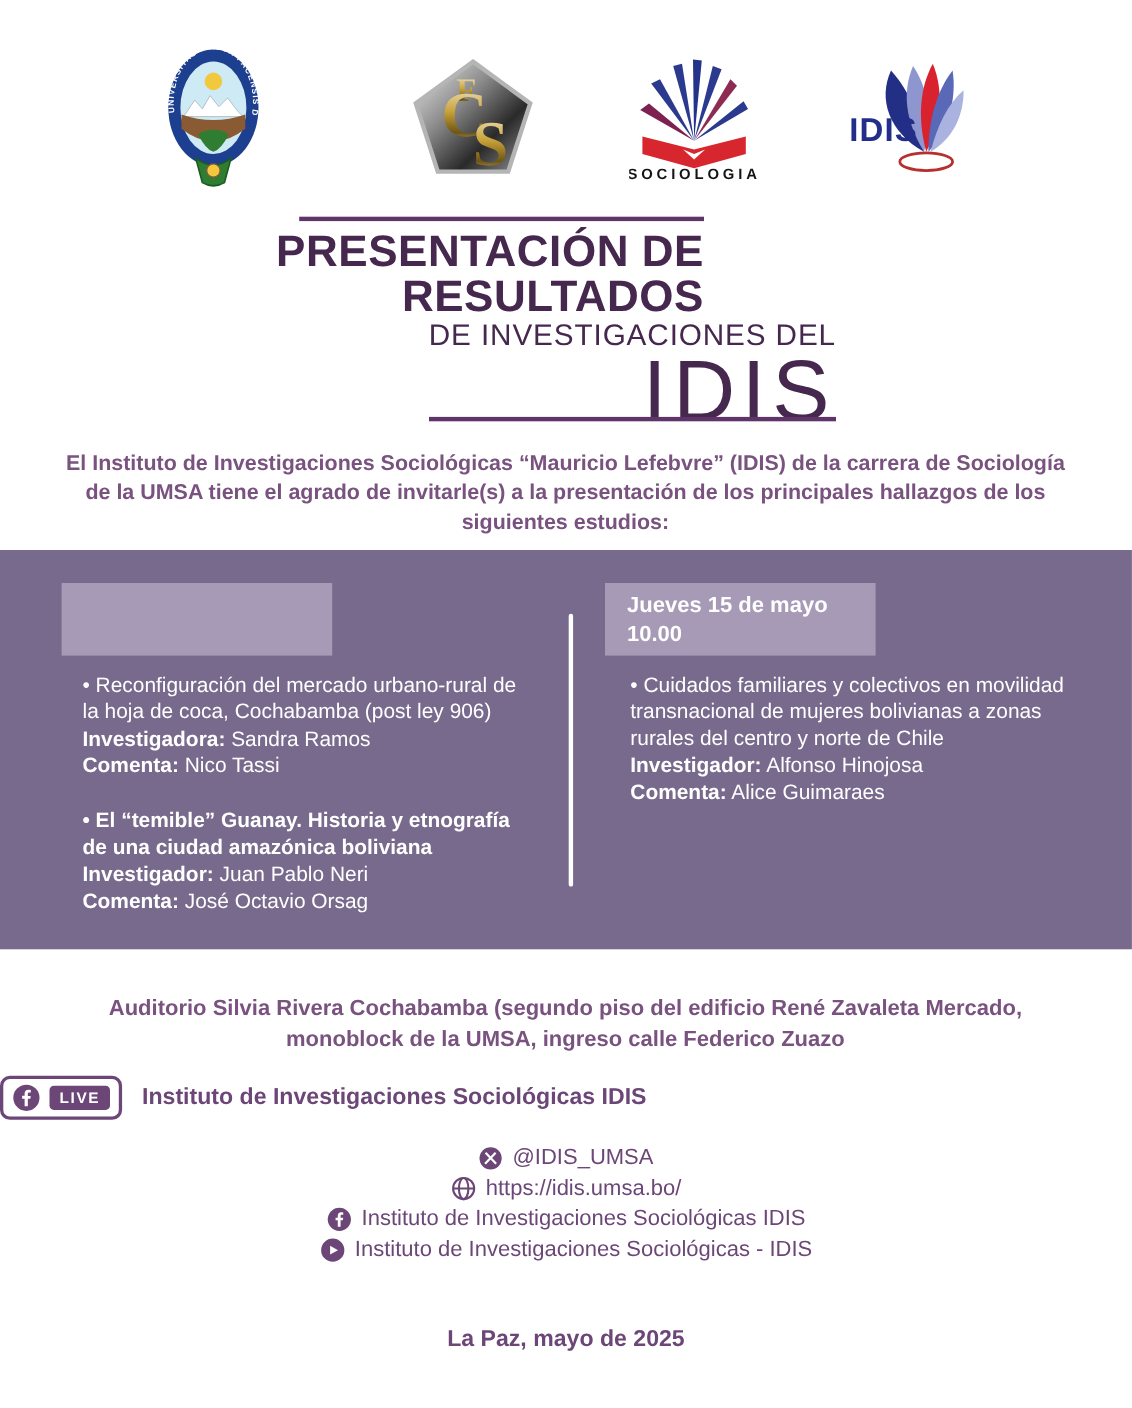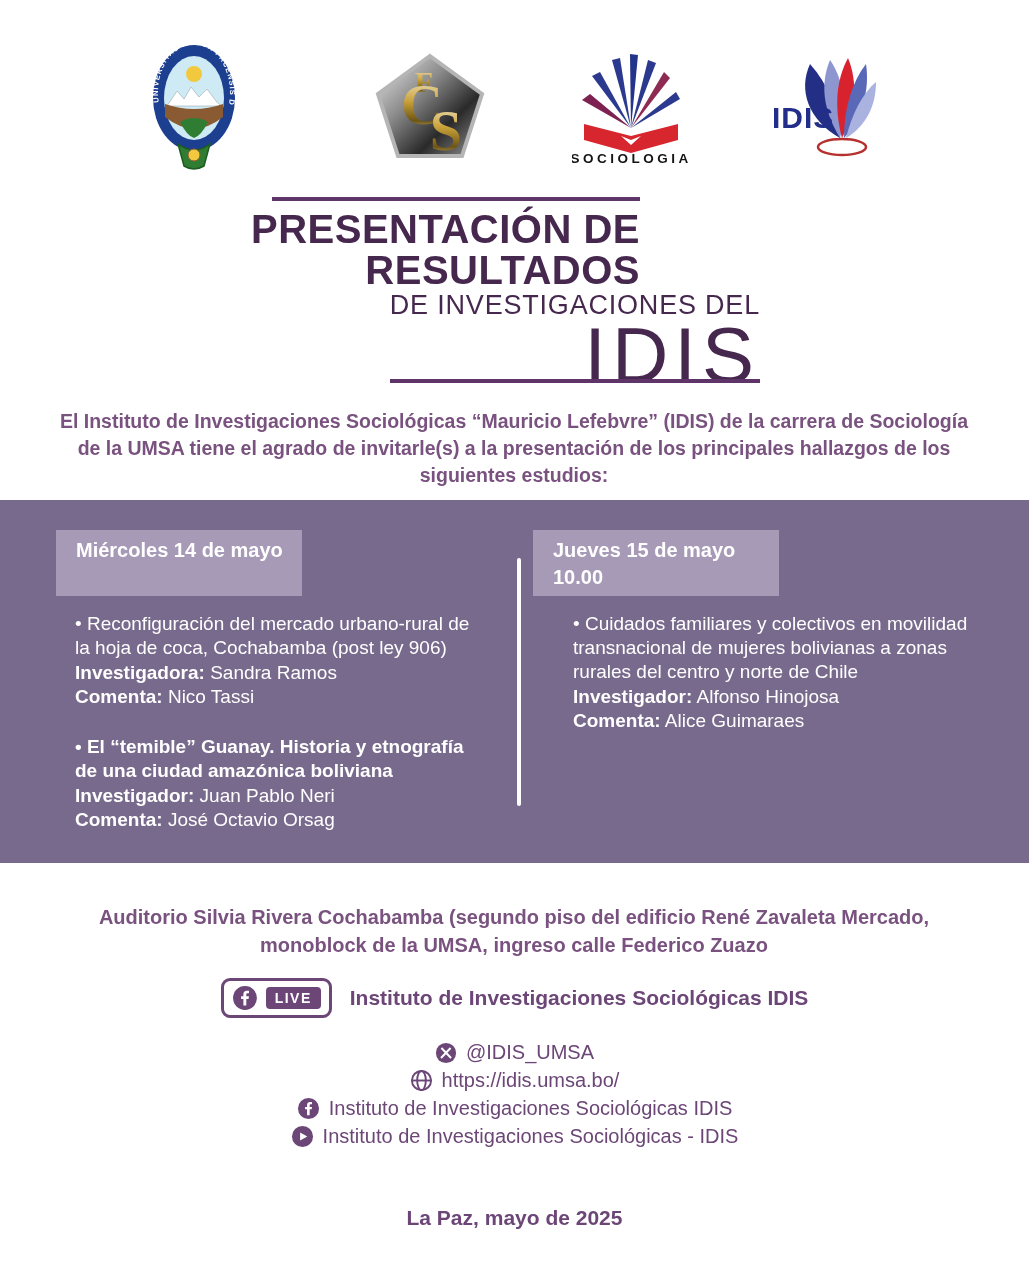--- a/index.html
+++ b/index.html
@@ -32,21 +32,21 @@
   .lbl{font-weight:bold;}
   .divider{position:absolute;left:517px;top:58px;width:4px;height:248px;
            background:#fff;border-radius:3px;}
 
   .venue{position:absolute;left:44px;top:903px;width:940px;margin:0;
          text-align:center;font-weight:bold;font-size:20px;line-height:28px;
          color:#79527f;}
 
   
   .fblive-row{position:absolute;left:0;top:978px;width:1029px;display:flex;
-              justify-content:center;align-items:center;gap:18px;}
+              align-items:center;gap:18px;}
   .fb-badge{display:flex;align-items:center;gap:8px;border:3px solid #6b4677;
             border-radius:9px;padding:4px 8px;}
   .live-box{background:#6b4677;color:#fff;font-weight:bold;font-size:14px;
             letter-spacing:1.5px;padding:3px 9px;border-radius:4px;}
   .fblive-label{font-weight:bold;font-size:21px;color:#6b4677;}
 
   
   .social{position:absolute;left:0;top:1040px;width:1029px;display:flex;
           flex-direction:column;align-items:center;gap:3px;text-align:right;}
   .social-row{display:flex;align-items:center;gap:9px;color:#6b4677;
@@ -125,39 +125,38 @@
   <div class="t-big" style="left:180px;top:250px;width:460px">RESULTADOS</div>
   <div class="t-mid" style="left:260px;top:292px;width:500px">DE INVESTIGACIONES DEL</div>
   <div class="t-idis" style="left:260px;top:316px;width:500px">IDIS</div>
   <div class="rule" style="left:390px;top:379px;width:370px"></div>
 
   <p class="intro">El Instituto de Investigaciones Sociológicas “Mauricio Lefebvre” (IDIS) de la carrera de Sociología de la UMSA tiene el agrado de invitarle(s) a la presentación de los principales hallazgos de los siguientes estudios:</p>
 
   <section class="band">
 
     <div class="date-box" style="left:56px;top:30px">
-      <div>Miércoles 14 de mayo</div>
     </div>
 
     <div class="col-content" style="left:75px;top:112px;width:398px">
       <div class="study">
         <p class="title">• Reconfiguración del mercado urbano-rural de la hoja de coca, Cochabamba (post ley 906)</p>
         <div><span class="lbl">Investigadora:</span> <span>Sandra Ramos</span></div>
         <div><span class="lbl">Comenta:</span> <span>Nico Tassi</span></div>
       </div>
       <div class="study">
         <p class="title bold">• El “temible” Guanay. Historia y etnografía de una ciudad amazónica boliviana</p>
         <div><span class="lbl">Investigador:</span> <span>Juan Pablo Neri</span></div>
         <div><span class="lbl">Comenta:</span> <span>José Octavio Orsag</span></div>
       </div>
     </div>
 
     <div class="divider"></div>
 
-    <div class="date-box" style="left:533px;top:30px">
+    <div class="date-box" style="left:550px;top:30px">
       <div>Jueves 15 de mayo</div>
       <div>10.00</div>
     </div>
 
     <div class="col-content" style="left:573px;top:112px;width:404px">
       <div class="study">
         <p class="title">• Cuidados familiares y colectivos en movilidad transnacional de mujeres bolivianas a zonas rurales del centro y norte de Chile</p>
         <div><span class="lbl">Investigador:</span> <span>Alfonso Hinojosa</span></div>
         <div><span class="lbl">Comenta:</span> <span>Alice Guimaraes</span></div>
       </div>

